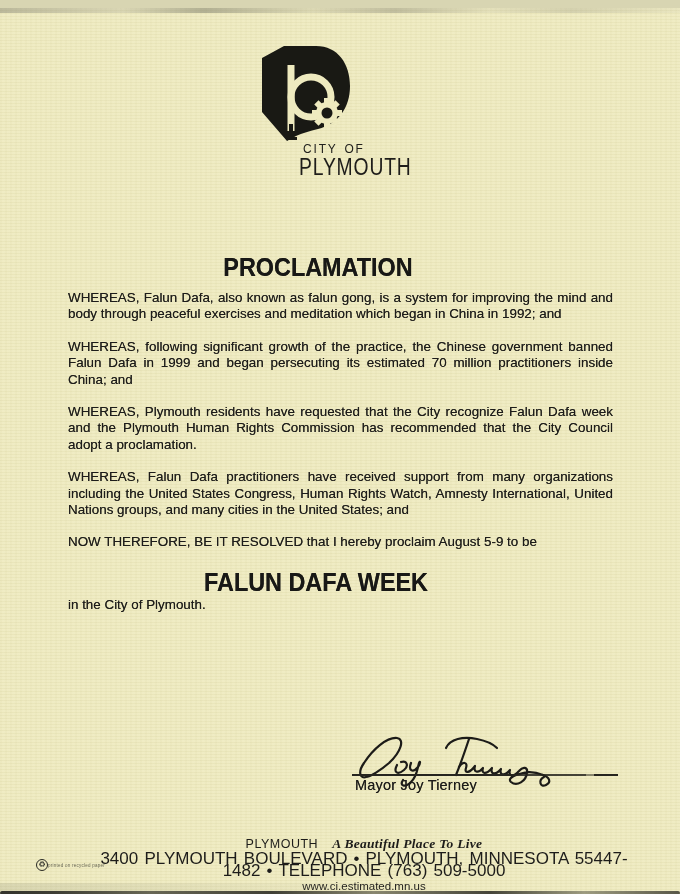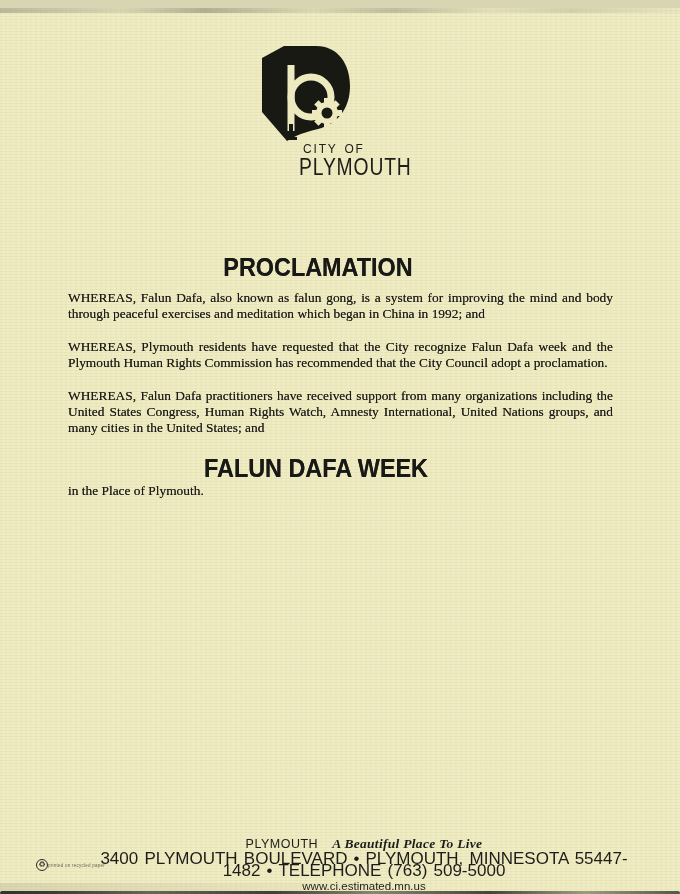--- a/index.html
+++ b/index.html
@@ -68,21 +68,21 @@
     transform:scaleX(.9);transform-origin:center top;
     text-shadow:0 0 .5px rgba(20,20,15,.8);
   }
 
   
   .body{
     position:absolute;left:68px;top:282px;width:545px;
     font-size:13.4px;line-height:16.4px;
     text-shadow:0 0 .4px rgba(25,25,20,.75);
   }
-  .body p{text-align:justify;margin:0 0 16px 0;font-family:Liberation Serif, serif;}
+  .body p{text-align:justify;margin:0 0 16px 0;}
   .resolution{margin-top:4px;text-align:left !important;}
   .week-title{
     width:496px;text-align:center;font-weight:bold;font-size:26px;
     line-height:30px;margin:9px 0 0 0;color:#181816;
     transform:scaleX(.9);transform-origin:center top;
     text-shadow:0 0 .5px rgba(20,20,15,.8);
   }
   .closing{margin-top:11px;text-align:left !important;}
 
   
@@ -149,26 +149,46 @@
       </g>
     </svg>
     <div class="logo-cityof">CITY OF</div>
     <div class="logo-plymouth">PLYMOUTH</div>
   </div>
 
   <div class="title">PROCLAMATION</div>
 
   <div class="body">
     <p>WHEREAS, Falun Dafa, also known as falun gong, is a system for improving the mind and body through peaceful exercises and meditation which began in China in 1992; and</p>
+    <p>WHEREAS, following significant growth of the practice, the Chinese government banned Falun Dafa in 1999 and began persecuting its estimated 70 million practitioners inside China; and</p>
     <p>WHEREAS, Plymouth residents have requested that the City recognize Falun Dafa week and the Plymouth Human Rights Commission has recommended that the City Council adopt a proclamation.</p>
     <p>WHEREAS, Falun Dafa practitioners have received support from many organizations including the United States Congress, Human Rights Watch, Amnesty International, United Nations groups, and many cities in the United States; and</p>
+    <p class="resolution">NOW THEREFORE, BE IT RESOLVED that I hereby proclaim August 5-9 to be</p>
     <div class="week-title">FALUN DAFA WEEK</div>
-    <p class="closing">in the Place of Plymouth.</p>
-  </div>
-
+    <p class="closing">in the City of Plymouth.</p>
+  </div>
+
+  <div class="sig-block">
+    <svg class="sig-script" width="272" height="60" viewBox="0 0 272 60" aria-label="Joy Tierney">
+      <g fill="none" stroke="#1c1b18" stroke-width="2.2" stroke-linecap="round" stroke-linejoin="round">
+
+        <path d="M16,47 C11,49 7,43 14,33 C23,19 37,7 47,8 C55,9 51,22 39,33 C31,40 20,47 16,47"></path>
+        <path d="M47,35 C43,43 48,45 54,40 C59,36 57,30 51,32"></path>
+        <path d="M61,33 C58,41 63,43 68,37 C71,33 70,30 69,33 C67,40 67,46 61,52 C55,58 49,56 53,50"></path>
+
+        <path d="M96,18 C100,9 113,6 127,9 C137,11 143,14 147,18"></path>
+        <path d="M119,9 C115,21 111,33 106,45"></path>
+
+        <path d="M109,37 C113,31 118,32 116,38 C114,44 120,43 125,36 C123,42 128,44 133,38 C131,44 136,45 142,38 C140,44 145,46 151,39 C149,45 154,47 160,40 C158,46 163,48 169,41 C173,36 178,37 177,43 C176,51 167,57 161,52 C157,48 165,45 173,43 C181,41 188,43 193,45"></path>
+        <path d="M193,45 C199,47 202,52 196,55 C190,58 188,50 194,47"></path>
+      </g>
+    </svg>
+    <div class="sig-line"></div>
+    <div class="sig-name">Mayor Joy Tierney</div>
+  </div>
 
   <div class="footer">
     <div class="footer-line1">
       <span>PLYMOUTH</span><span class="footer-tagline">A Beautiful Place To Live</span>
     </div>
     <div class="footer-line2">
       <span>3400 PLYMOUTH BOULEVARD</span><span class="dot">•</span><span>PLYMOUTH, MINNESOTA 55447-1482</span><span class="dot">•</span><span>TELEPHONE (763) 509-5000</span>
     </div>
     <div class="footer-line3">www.ci.estimated.mn.us</div>
   </div>

